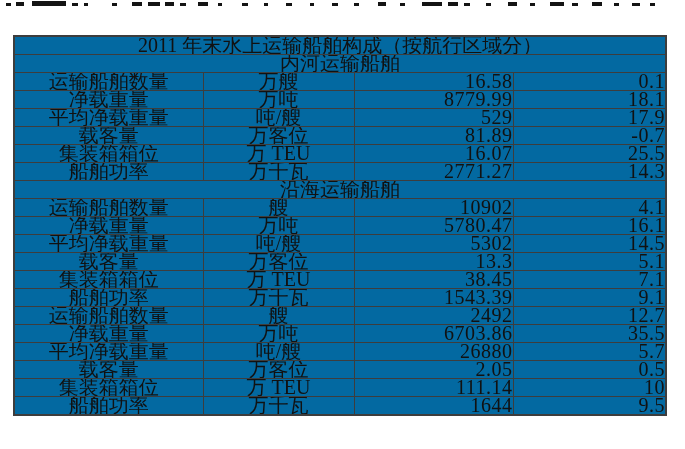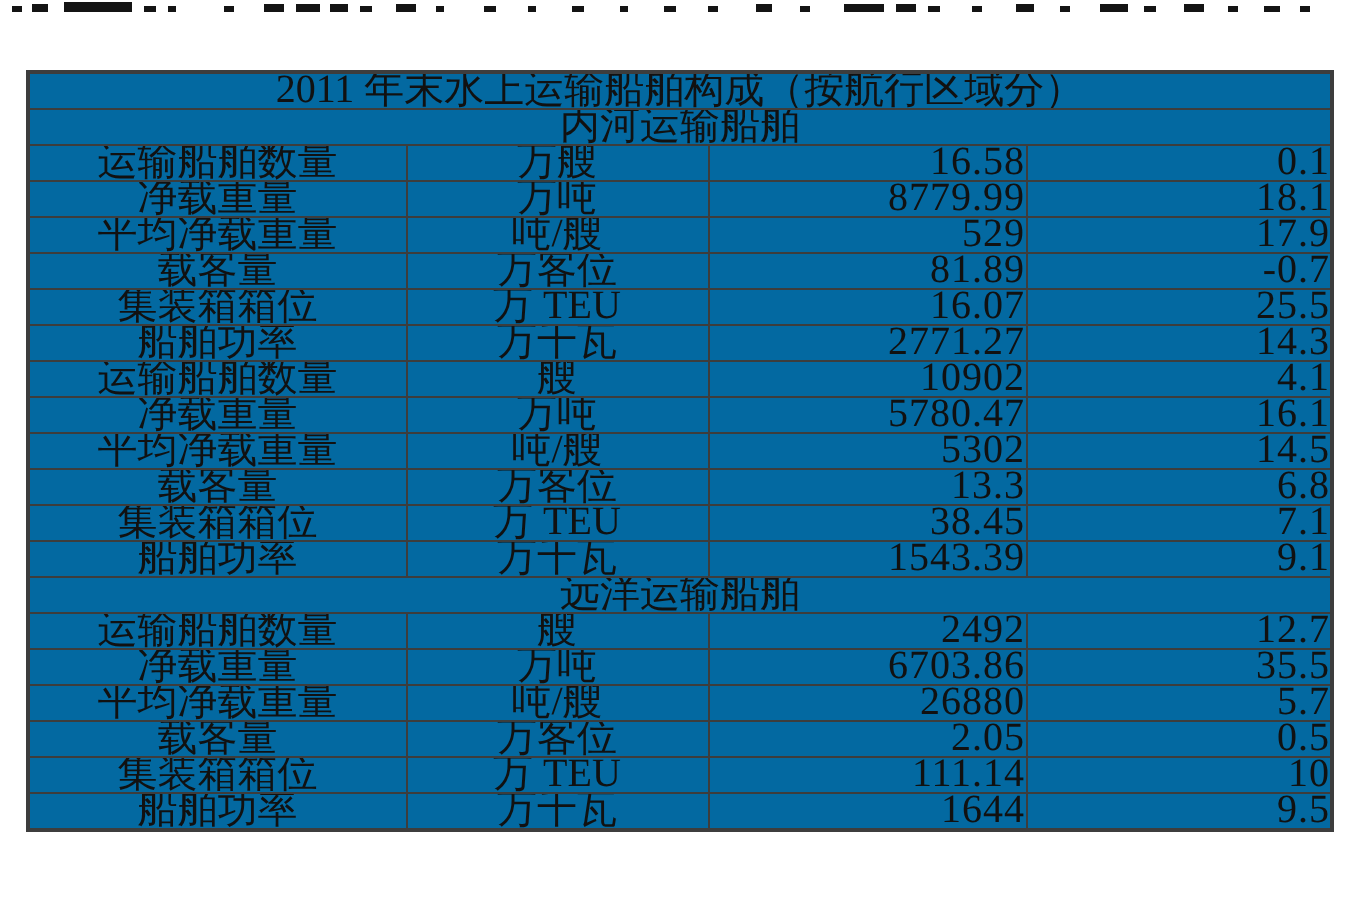--- a/index.html
+++ b/index.html
@@ -151,20 +151,23 @@
           <td class="num">16.07</td>
           <td class="num">25.5</td>
         </tr>
         <tr>
           <td class="txt">船舶功率</td>
           <td class="txt">万千瓦</td>
           <td class="num">2771.27</td>
           <td class="num">14.3</td>
         </tr>
         <tr>
+          <td colspan="4" class="section-header">沿海运输船舶</td>
+        </tr>
+        <tr>
           <td class="txt">运输船舶数量</td>
           <td class="txt">艘</td>
           <td class="num">10902</td>
           <td class="num">4.1</td>
         </tr>
         <tr>
           <td class="txt">净载重量</td>
           <td class="txt">万吨</td>
           <td class="num">5780.47</td>
           <td class="num">16.1</td>
@@ -172,38 +175,35 @@
         <tr>
           <td class="txt">平均净载重量</td>
           <td class="txt">吨/艘</td>
           <td class="num">5302</td>
           <td class="num">14.5</td>
         </tr>
         <tr>
           <td class="txt">载客量</td>
           <td class="txt">万客位</td>
           <td class="num">13.3</td>
-          <td class="num">6.8</td>
+          <td class="num">5.1</td>
         </tr>
         <tr>
           <td class="txt">集装箱箱位</td>
           <td class="txt">万 TEU</td>
           <td class="num">38.45</td>
           <td class="num">7.1</td>
         </tr>
         <tr>
           <td class="txt">船舶功率</td>
           <td class="txt">万千瓦</td>
           <td class="num">1543.39</td>
           <td class="num">9.1</td>
         </tr>
         <tr>
-          <td colspan="4" class="section-header">远洋运输船舶</td>
-        </tr>
-        <tr>
           <td class="txt">运输船舶数量</td>
           <td class="txt">艘</td>
           <td class="num">2492</td>
           <td class="num">12.7</td>
         </tr>
         <tr>
           <td class="txt">净载重量</td>
           <td class="txt">万吨</td>
           <td class="num">6703.86</td>
           <td class="num">35.5</td>

